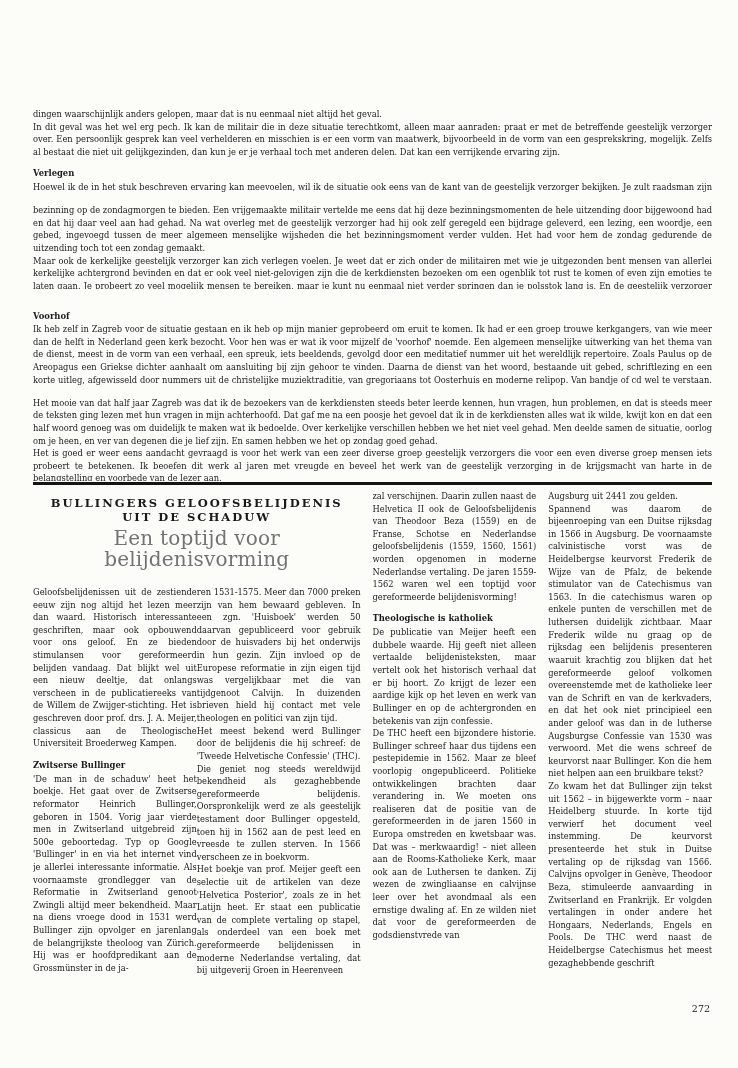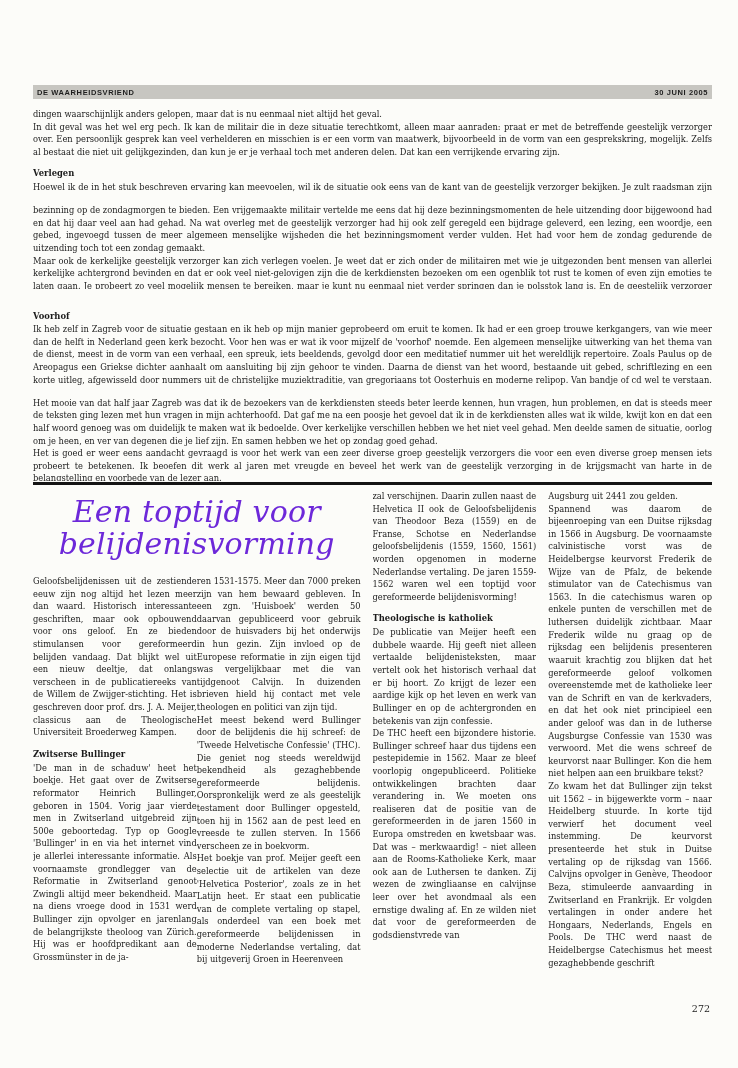--- a/index.html
+++ b/index.html
@@ -11,33 +11,29 @@
   .top-section{position:absolute;left:33px;right:26px;top:108px;height:373px;display:flex;gap:12px;flex-direction:column;}
   .newscol{flex:1 1 0;min-width:0;font-size:8.3px;line-height:1.52;text-align:justify;overflow:hidden;}
   .newscol p{margin:0;}
   .subhead{font-weight:bold;font-size:8.4px;margin:9px 0 1px;text-align:left;}
   .sig{text-align:right;font-weight:bold;font-size:8px;font-variant:small-caps;letter-spacing:.3px;}
   .rule{position:absolute;left:33px;right:26px;top:482px;height:2.5px;background:#141414;}
   .bottom-section{position:absolute;left:33px;right:26px;top:490px;height:525px;display:flex;gap:12px;}
   .bottom-left{flex:2 1 0;min-width:0;display:flex;flex-direction:column;}
   .feature-head{text-align:center;margin:6px 0 16px;}
   .kicker{font-size:11.5px;letter-spacing:2px;font-weight:bold;color:#1a1a1a;margin-bottom:4px;}
-  .title{font-size:30px;line-height:1.05;font-weight:400;margin:0;color:#6d28d9;letter-spacing:.2px;font-style:italic;}
+  .title{font-size:20px;line-height:1.05;font-weight:400;margin:0;color:#737373;letter-spacing:.2px;}
   .left-cols{display:flex;gap:0;flex:1;min-height:0;}
   .pagenum{position:absolute;right:28px;top:1003px;font-size:9.5px;color:#222;}
 </style>
 </head>
 <body>
 
 <div class="page">
 
-  <div class="masthead">
-    <span>DE WAARHEIDSVRIEND</span>
-    <span>30 JUNI 2005</span>
-  </div>
 
   <section class="top-section">
     <div class="newscol">
         <p>dingen waarschijnlijk anders gelopen, maar dat is nu eenmaal niet altijd het geval.</p>
         <p>In dit geval was het wel erg pech. Ik kan de militair die in deze situatie terechtkomt, alleen maar aanraden: praat er met de betreffende geestelijk verzorger over. Een persoonlijk gesprek kan veel verhelderen en misschien is er een vorm van maatwerk, bijvoorbeeld in de vorm van een gesprekskring, mogelijk. Zelfs al bestaat die niet uit gelijkgezinden, dan kun je er je verhaal toch met anderen delen. Dat kan een verrijkende ervaring zijn.</p>
         <div class="subhead">Verlegen</div>
         <p>Hoewel ik de in het stuk beschreven ervaring kan meevoelen, wil ik de situatie ook eens van de kant van de geestelijk verzorger bekijken. Je zult raadsman zijn en als enige geestelijk verzorger met een groep militairen meegestuurd worden. Dan kun je de gelovigen in de aan jou toevertrouwde groep niet aan een kerkelijke collega toevertrouwen.</p>
         <p>Veel raadslieden proberen dan, al is het geen kerkdienst, dan toch een moment van</p>
       </div>
     <div class="newscol">
@@ -53,20 +49,21 @@
         <p>Het is goed er weer eens aandacht gevraagd is voor het werk van een zeer diverse groep geestelijk verzorgers die voor een even diverse groep mensen iets probeert te betekenen. Ik beoefen dit werk al jaren met vreugde en beveel het werk van de geestelijk verzorging in de krijgsmacht van harte in de belangstelling en voorbede van de lezer aan.</p>
         <div class="sig">J. van Eck, Ede</div>
       </div>
   </section>
 
   <div class="rule"></div>
 
   <section class="bottom-section">
     <div class="bottom-left">
       <div class="feature-head">
+        <div class="kicker">BULLINGERS GELOOFSBELIJDENIS UIT DE SCHADUW</div>
         <h1 class="title">Een toptijd voor belijdenisvorming</h1>
       </div>
       <div class="left-cols">
         <div class="newscol">
             <p>Geloofsbelijdenissen uit de zestiende eeuw zijn nog altijd het lezen meer dan waard. Historisch interessante geschriften, maar ook opbouwend voor ons geloof. En ze bieden stimulansen voor gereformeerd belijden vandaag. Dat blijkt wel uit een nieuw deeltje, dat onlangs verscheen in de publicatiereeks van de Willem de Zwijger-stichting. Het is geschreven door prof. drs. J. A. Meijer, classicus aan de Theologische Universiteit Broederweg Kampen.</p>
             <div class="subhead">Zwitserse Bullinger</div>
             <p>'De man in de schaduw' heet het boekje. Het gaat over de Zwitserse reformator Heinrich Bullinger, geboren in 1504. Vorig jaar vierde men in Zwitserland uitgebreid zijn 500e geboortedag. Typ op Google 'Bullinger' in en via het internet vind je allerlei interessante informatie. Als voornaamste grondlegger van de Reformatie in Zwitserland genoot Zwingli altijd meer bekendheid. Maar na diens vroege dood in 1531 werd Bullinger zijn opvolger en jarenlang de belangrijkste theoloog van Zürich. Hij was er hoofdpredikant aan de Grossmünster in de ja-</p>
           </div>
         <div class="newscol">
             <p>ren 1531-1575. Meer dan 7000 preken zijn van hem bewaard gebleven. In een zgn. 'Huisboek' werden 50 daarvan gepubliceerd voor gebruik door de huisvaders bij het onderwijs in hun gezin. Zijn invloed op de Europese reformatie in zijn eigen tijd was vergelijkbaar met die van tijdgenoot Calvijn. In duizenden brieven hield hij contact met vele theologen en politici van zijn tijd.</p>

